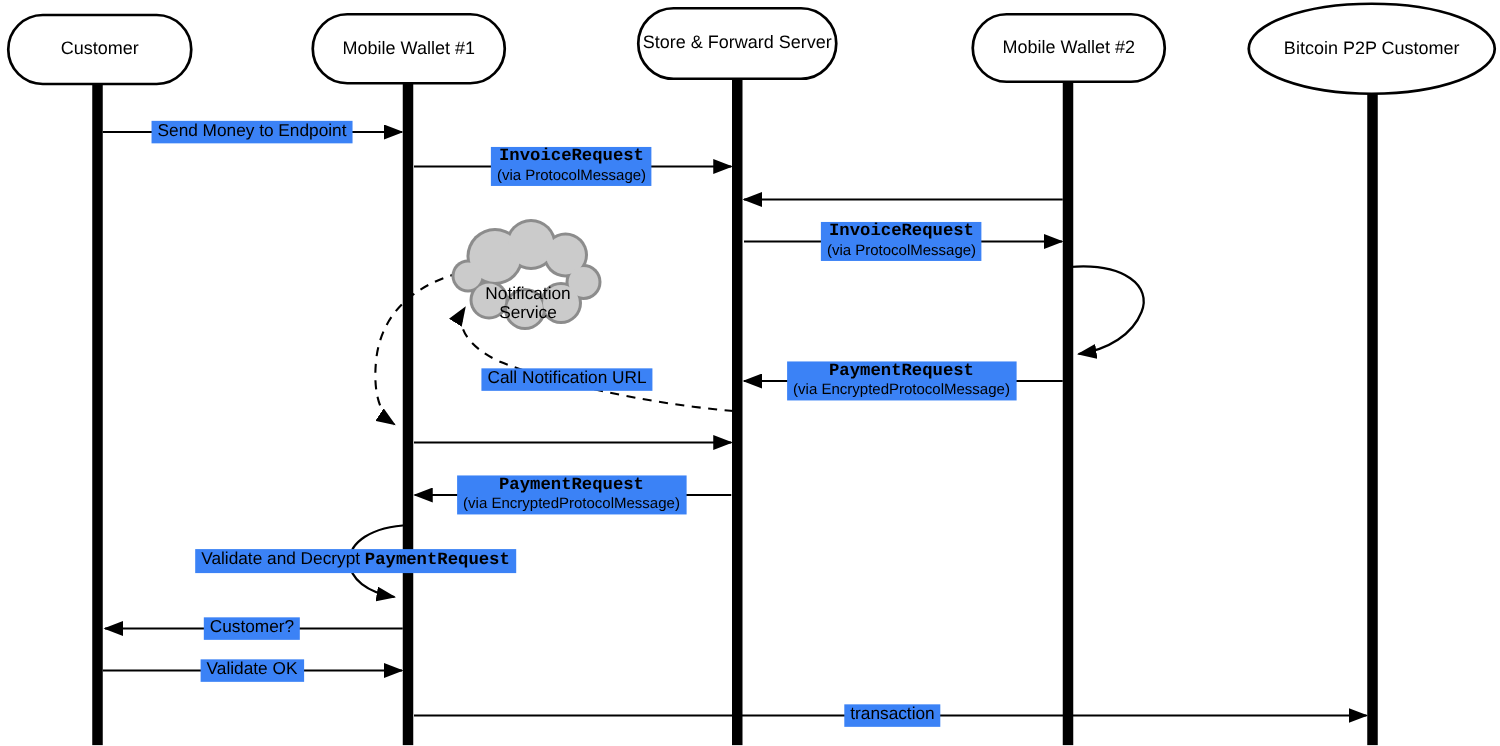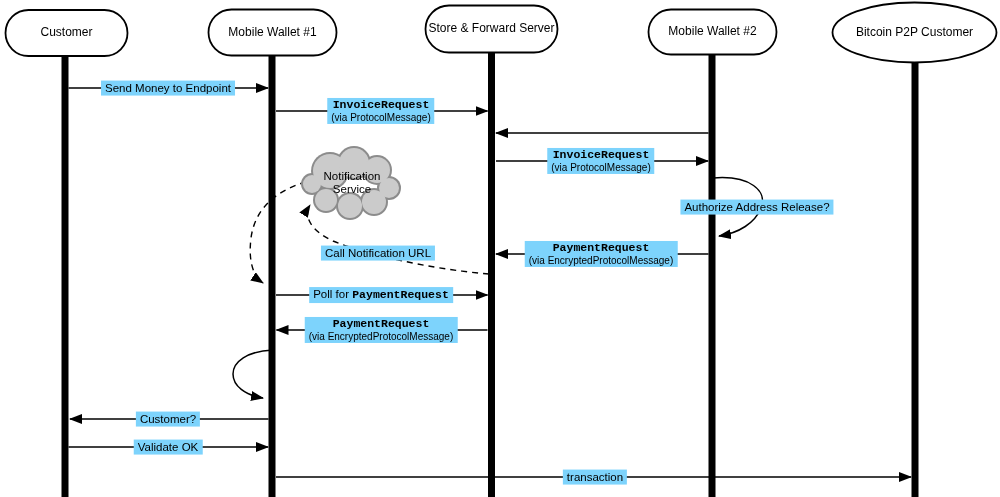--- a/index.html
+++ b/index.html
@@ -8,37 +8,38 @@
     width:1000px;height:497px;
     background:#ffffff;
     font-family:"Liberation Sans", sans-serif;
     color:#000;
     overflow:hidden;
   }
   #gfx{position:absolute;left:0;top:0;}
   .lbl{
     position:absolute;
     transform:translate(-50%,-50%);
-    background:#7dd3fc;
+    background:#3b82f6;
     white-space:nowrap;
     font-size:11.5px;
     line-height:1.12;
     padding:1px 4px;
     text-align:center;
   }
   .name{font-weight:bold;font-family:Liberation Mono, monospace;}
   .via{font-size:10px;font-weight:normal;}
   .actor-lbl{
     background:transparent;
     font-size:12px;
     padding:0;
   }
   .cloud-lbl{
     background:transparent;
     font-size:11.5px;
+    margin-top:20px;
   }
 </style>
 </head>
 <body>
 
 <div id="canvas">
 
   <svg id="gfx" width="1000" height="497" viewBox="0 0 1000 497">
     <defs>
       <marker id="arr" markerUnits="userSpaceOnUse" markerWidth="14" markerHeight="10" refX="12" refY="5" orient="auto">
@@ -116,36 +117,35 @@
     <div class="name">InvoiceRequest</div>
     <div class="via">(via ProtocolMessage)</div>
   </div>
 
 
   <div class="lbl" style="left:601px;top:161px">
     <div class="name">InvoiceRequest</div>
     <div class="via">(via ProtocolMessage)</div>
   </div>
 
-  <div class="lbl" style="left:757px;top:207px">Authorize Address Release?</div>
 
   <div class="lbl" style="left:601px;top:254px">
     <div class="name">PaymentRequest</div>
     <div class="via">(via EncryptedProtocolMessage)</div>
   </div>
 
   <div class="lbl" style="left:378px;top:253px">Call Notification URL</div>
 
-  <div class="lbl" style="left:381px;top:295px">
-    <span>Poll for </span><span class="name">PaymentRequest</span>
-  </div>
 
   <div class="lbl" style="left:381px;top:330px">
     <div class="name">PaymentRequest</div>
     <div class="via">(via EncryptedProtocolMessage)</div>
   </div>
 
+  <div class="lbl" style="left:237px;top:374px">
+    <span>Validate and Decrypt </span><span class="name">PaymentRequest</span>
+  </div>
 
   <div class="lbl" style="left:168px;top:419px">Customer?</div>
   <div class="lbl" style="left:168px;top:447px">Validate OK</div>
   <div class="lbl" style="left:595px;top:477px">transaction</div>
 
 </div>
 
 </body></html>

